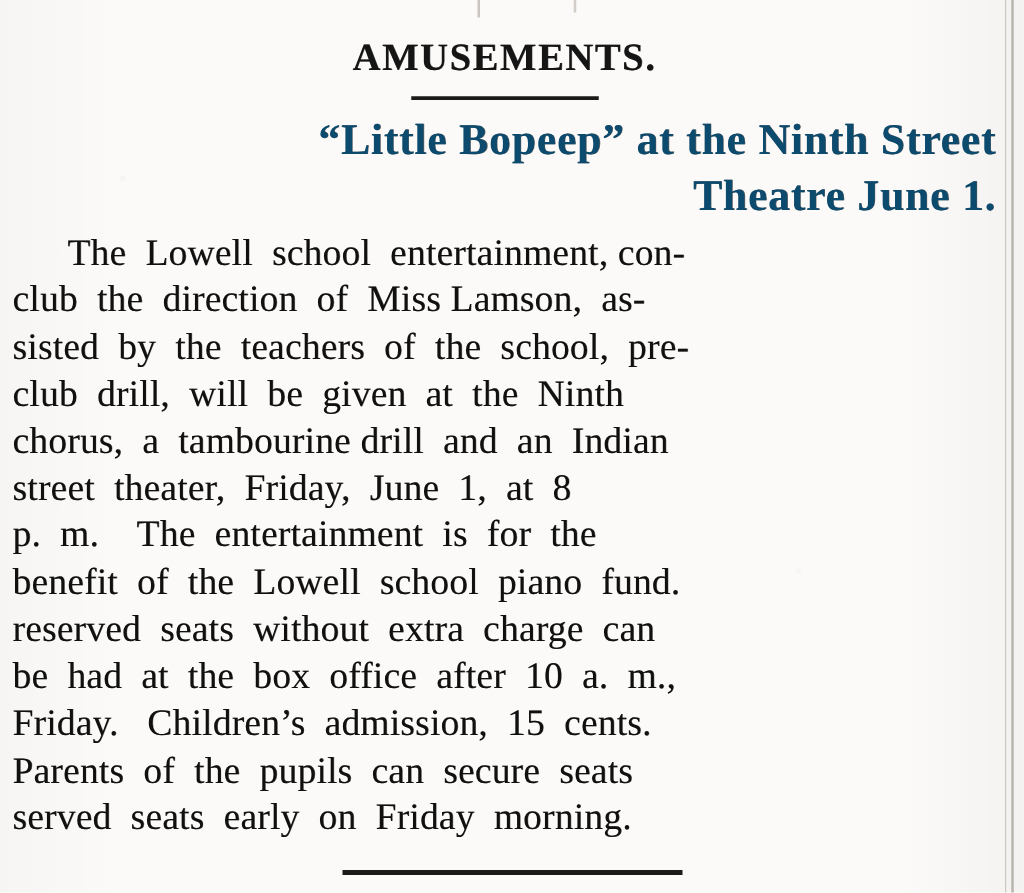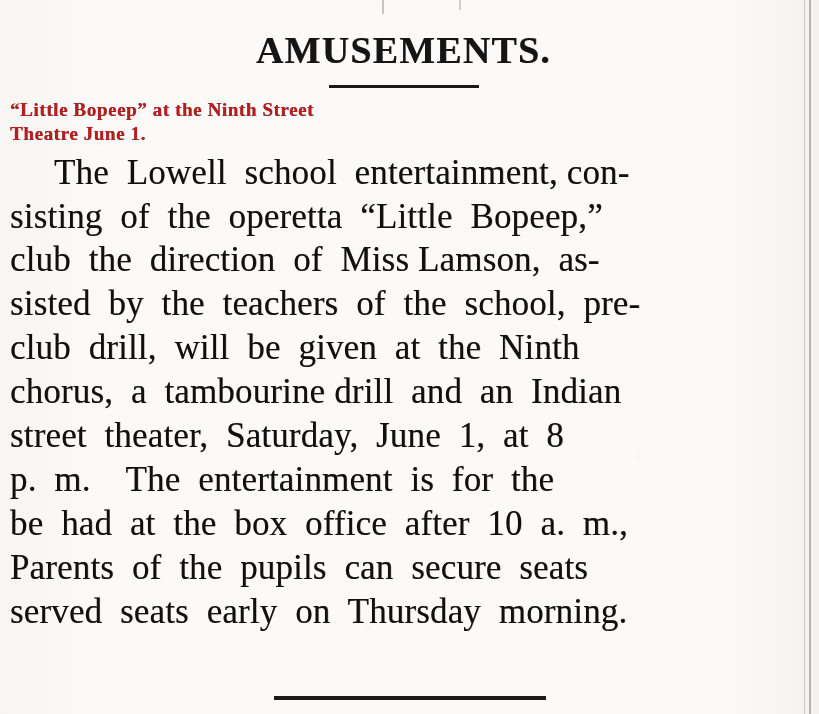--- a/index.html
+++ b/index.html
@@ -64,50 +64,50 @@
 
   .content {
     position: relative;
     padding: 22px 22px 0 10px;
   }
 
   .headline {
     text-align: center;
     font-family: "Liberation Serif", serif;
     font-weight: bold;
-    font-size: 38px;
+    font-size: 31px;
     letter-spacing: 1.2px;
     color: #151515;
     margin: 6px 0 0 0;
     text-shadow: 0.4px 0 0 rgba(0,0,0,0.55);
   }
 
   .divider {
     width: 150px;
     height: 3px;
     background: #1a1a1a;
     margin: 13px auto 10px auto;
   }
 
   .subhead {
-    text-align: left;
+    text-align: right;
     font-family: "Liberation Serif", serif;
     font-weight: bold;
-    font-size: 19px;
+    font-size: 35px;
     line-height: 1.28;
     letter-spacing: 0.6px;
-    color: #b91c1c;
+    color: #0c4a6e;
     margin: 0 0 2px 0;
     text-shadow: 0.45px 0 0 rgba(0,0,0,0.6);
   }
 
   .body-text {
     margin: 4px 0 0 0;
     font-family: "Liberation Serif", serif;
-    font-size: 35px;
+    font-size: 30px;
     line-height: 1.255;
     color: #101010;
     text-align: justify;
     text-justify: inter-word;
     letter-spacing: 0.15px;
     text-shadow: 0.35px 0 0 rgba(0,0,0,0.45);
   }
   .body-text .indent {
     display: inline-block;
     width: 44px;
@@ -143,27 +143,29 @@
 
     <div class="divider"></div>
 
     <h2 class="subhead">
       <span class="line">“Little Bopeep” at the Ninth Street</span>
       <span class="line">Theatre June 1.</span>
     </h2>
 
     <div class="body-text">
       <span class="line"><span class="indent"></span><span>The  Lowell  school  entertainment, con-</span></span>
-      <span class="line">sisting  of  the  operetta  “Little  Bopeep,”</span>
       <span class="line">club  the  direction  of  Miss Lamson,  as-</span>
       <span class="line">sisted  by  the  teachers  of  the  school,  pre-</span>
       <span class="line">club  drill,  will  be  given  at  the  Ninth</span>
       <span class="line">chorus,  a  tambourine drill  and  an  Indian</span>
-      <span class="line">street  theater,  Saturday,  June  1,  at  8</span>
+      <span class="line">street  theater,  Friday,  June  1,  at  8</span>
       <span class="line">p.  m.    The  entertainment  is  for  the</span>
+      <span class="line">benefit  of  the  Lowell  school  piano  fund.</span>
+      <span class="line">reserved  seats  without  extra  charge  can</span>
       <span class="line">be  had  at  the  box  office  after  10  a.  m.,</span>
+      <span class="line">Friday.   Children’s  admission,  15  cents.</span>
       <span class="line">Parents  of  the  pupils  can  secure  seats</span>
-      <span class="line">served  seats  early  on  Thursday  morning.</span>
+      <span class="line">served  seats  early  on  Friday  morning.</span>
     </div>
   </div>
 
   <div class="bottom-rule"></div>
 </div>
 
 </body></html>

